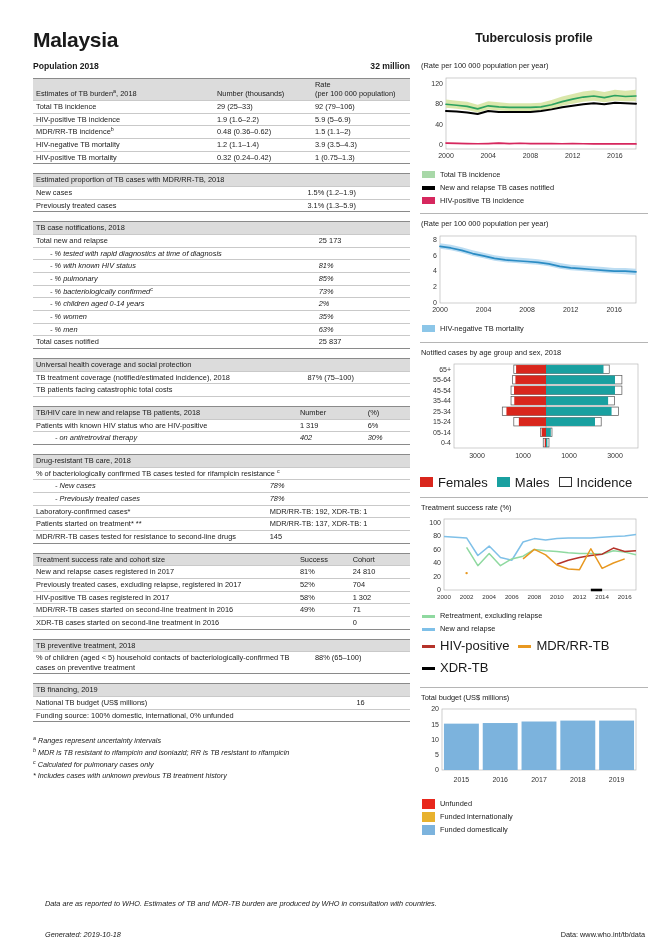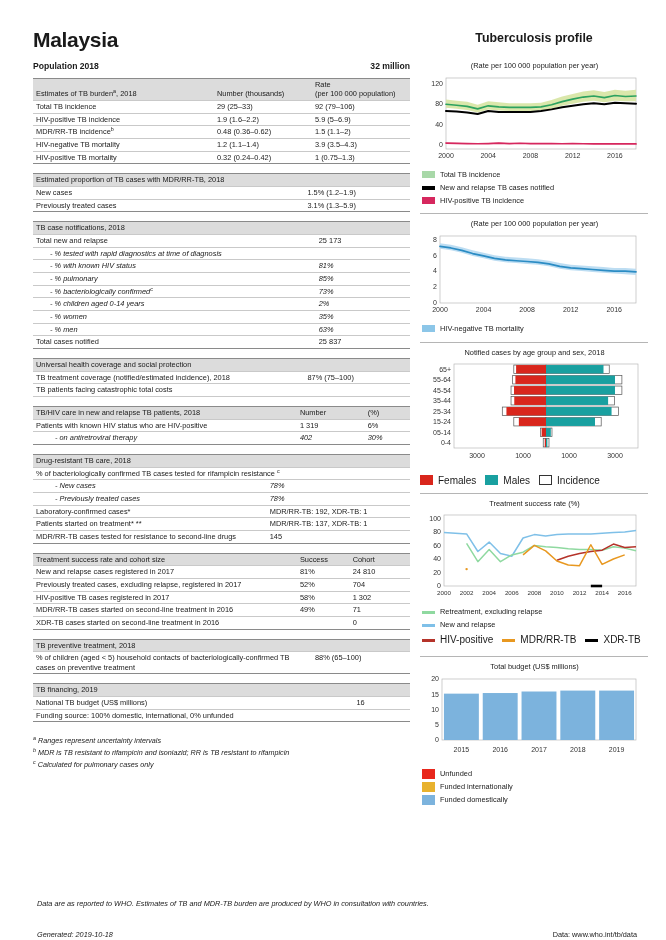--- a/index.html
+++ b/index.html
@@ -41,40 +41,40 @@
 
   .twoline td { line-height: 1.25; }
 
   
   #footnotes { margin-top: 13px; font-size: 7.2px; font-style: italic; line-height: 1.62; }
   #footnotes div { white-space: nowrap; }
 
   
   #right { position: absolute; left: 420px; top: 28px; width: 228px; }
   #profile-title { font-size: 12.4px; font-weight: bold; text-align: center; margin: 3px 0 17px 0; }
-  .chart-block { margin-bottom: 4px; text-align: center; }
+  .chart-block { margin-bottom: 4px; }
   .chart-caption { font-size: 7.4px; margin: 0 0 2px 1px; line-height: 1.2; }
   .sep { border-top: 0.8px solid #b5b5b5; margin: 7px 0 6px 0; }
 
   .legend { margin: 4px 0 0 2px; font-size: 7.4px; line-height: 1.55; }
   .legend .lg { display: flex; align-items: center; margin-bottom: 1.5px; }
   .sw { display: inline-block; width: 13px; height: 7px; margin-right: 5px; flex: 0 0 auto; }
   .sw.line { height: 3px; }
   .sw.thick { height: 4px; }
-  .legend-inline { display: flex; align-items: center; flex-wrap: wrap; gap: 0 9px; font-size: 10px; }
+  .legend-inline { display: flex; align-items: center; flex-wrap: wrap; gap: 0 9px; font-size: 13px; }
   .legend-inline .lg { display: flex; align-items: center; }
 
   .box-sw { width: 13px; height: 10px; border: 1.1px solid #333; background: #fff;
             display: inline-block; margin-right: 5px; flex:0 0 auto;}
   .fill-sw { width: 13px; height: 10px; display: inline-block; margin-right: 5px; flex:0 0 auto;}
 
   svg { display: block; }
 
   
-  #footer { position: absolute; left: 37px; top: 898px; width: 600px;
+  #footer { position: absolute; left: 45px; top: 898px; width: 600px;
             font-size: 7.3px; font-style: italic; line-height: 1.65; }
   #footer .frow { display: flex; justify-content: space-between; margin-top: 19px; }
   #footer .right-txt { font-style: normal; }
 </style>
 </head>
 <body>
 
 <div id="page">
 
   <div id="left">
@@ -348,20 +348,21 @@
         <tr class="lastrow">
           <td colspan="2">Funding source: 100% domestic,  international, 0% unfunded</td>
         </tr>
       </tbody>
     </table>
 
     <div id="footnotes">
       <div><sup class="mk">a</sup> <span>Ranges represent uncertainty intervals</span></div>
       <div><sup class="mk">b</sup> <span>MDR is TB resistant to rifampicin and isoniazid; RR is TB resistant to rifampicin</span></div>
       <div><sup class="mk">c</sup> <span>Calculated for pulmonary cases only</span></div>
+      <div><span>*</span> <span>Includes cases with unknown previous TB treatment history</span></div>
     </div>
   </div>
 
   <div id="right">
 
     <div id="profile-title">Tuberculosis profile</div>
 
     <div class="chart-block">
       <div class="chart-caption">(Rate per 100 000 population per year)</div>
       <svg id="svg-incidence" width="228" height="92" viewBox="0 0 228 92">

